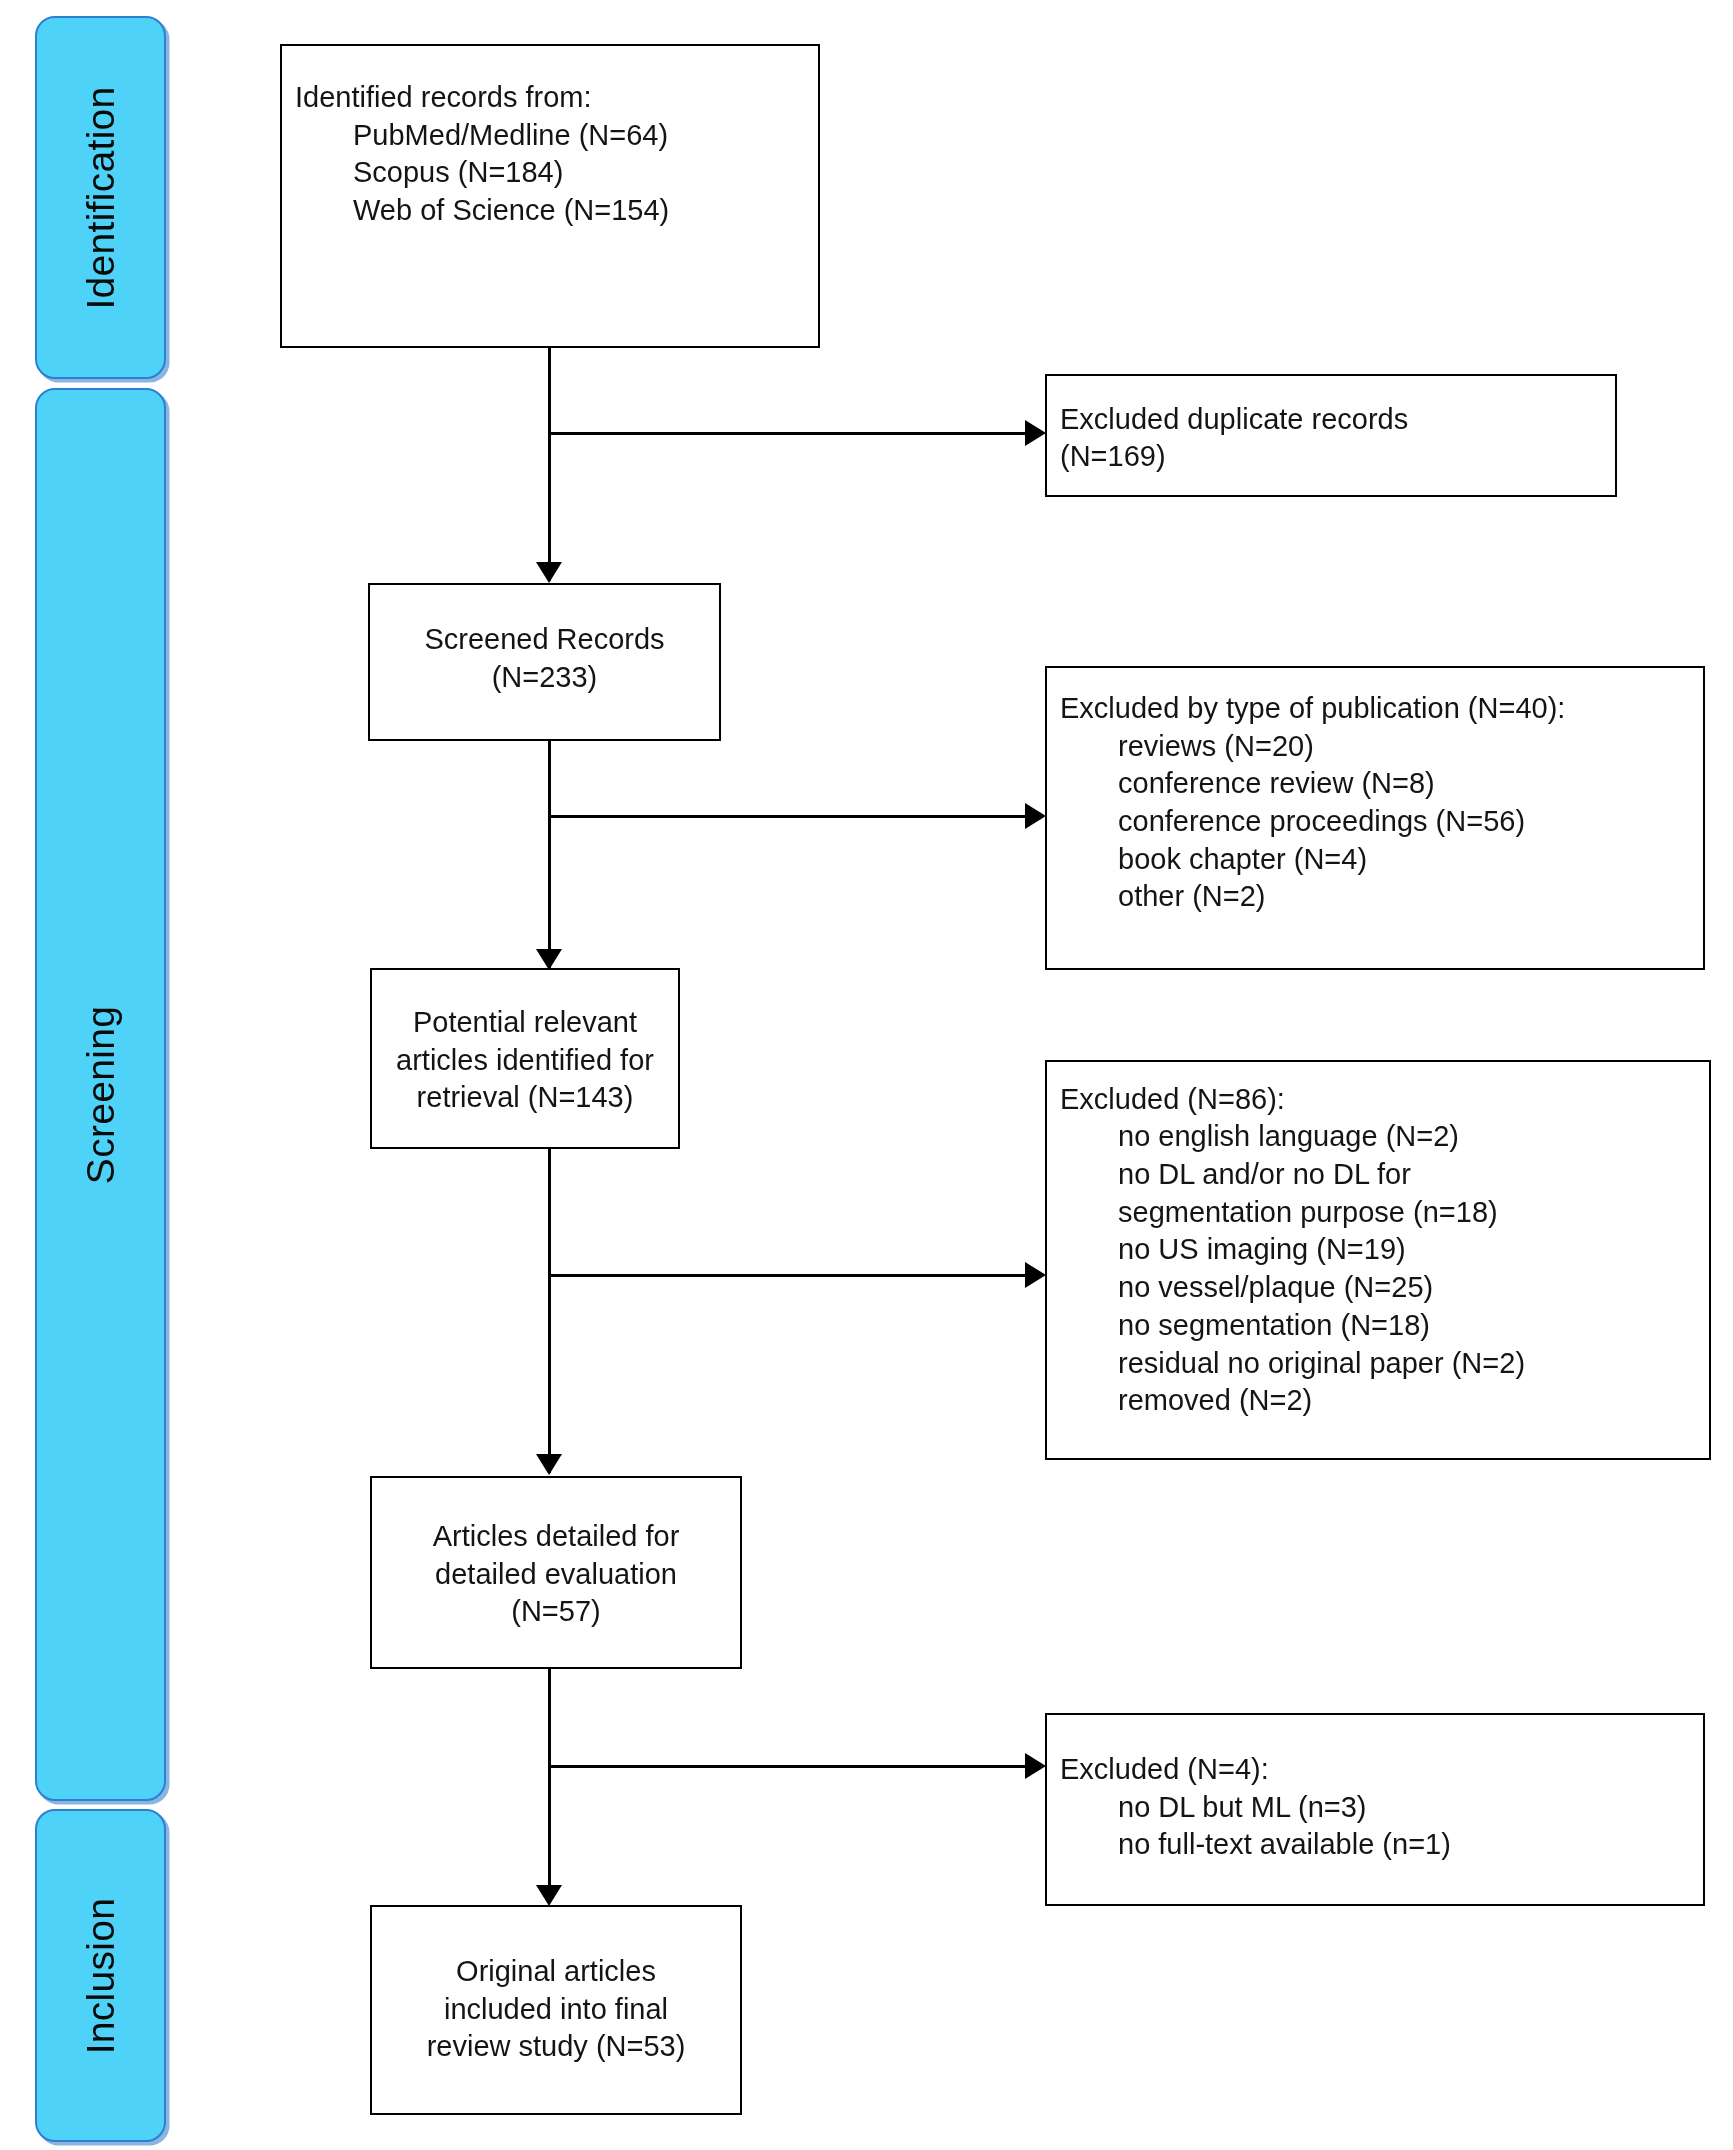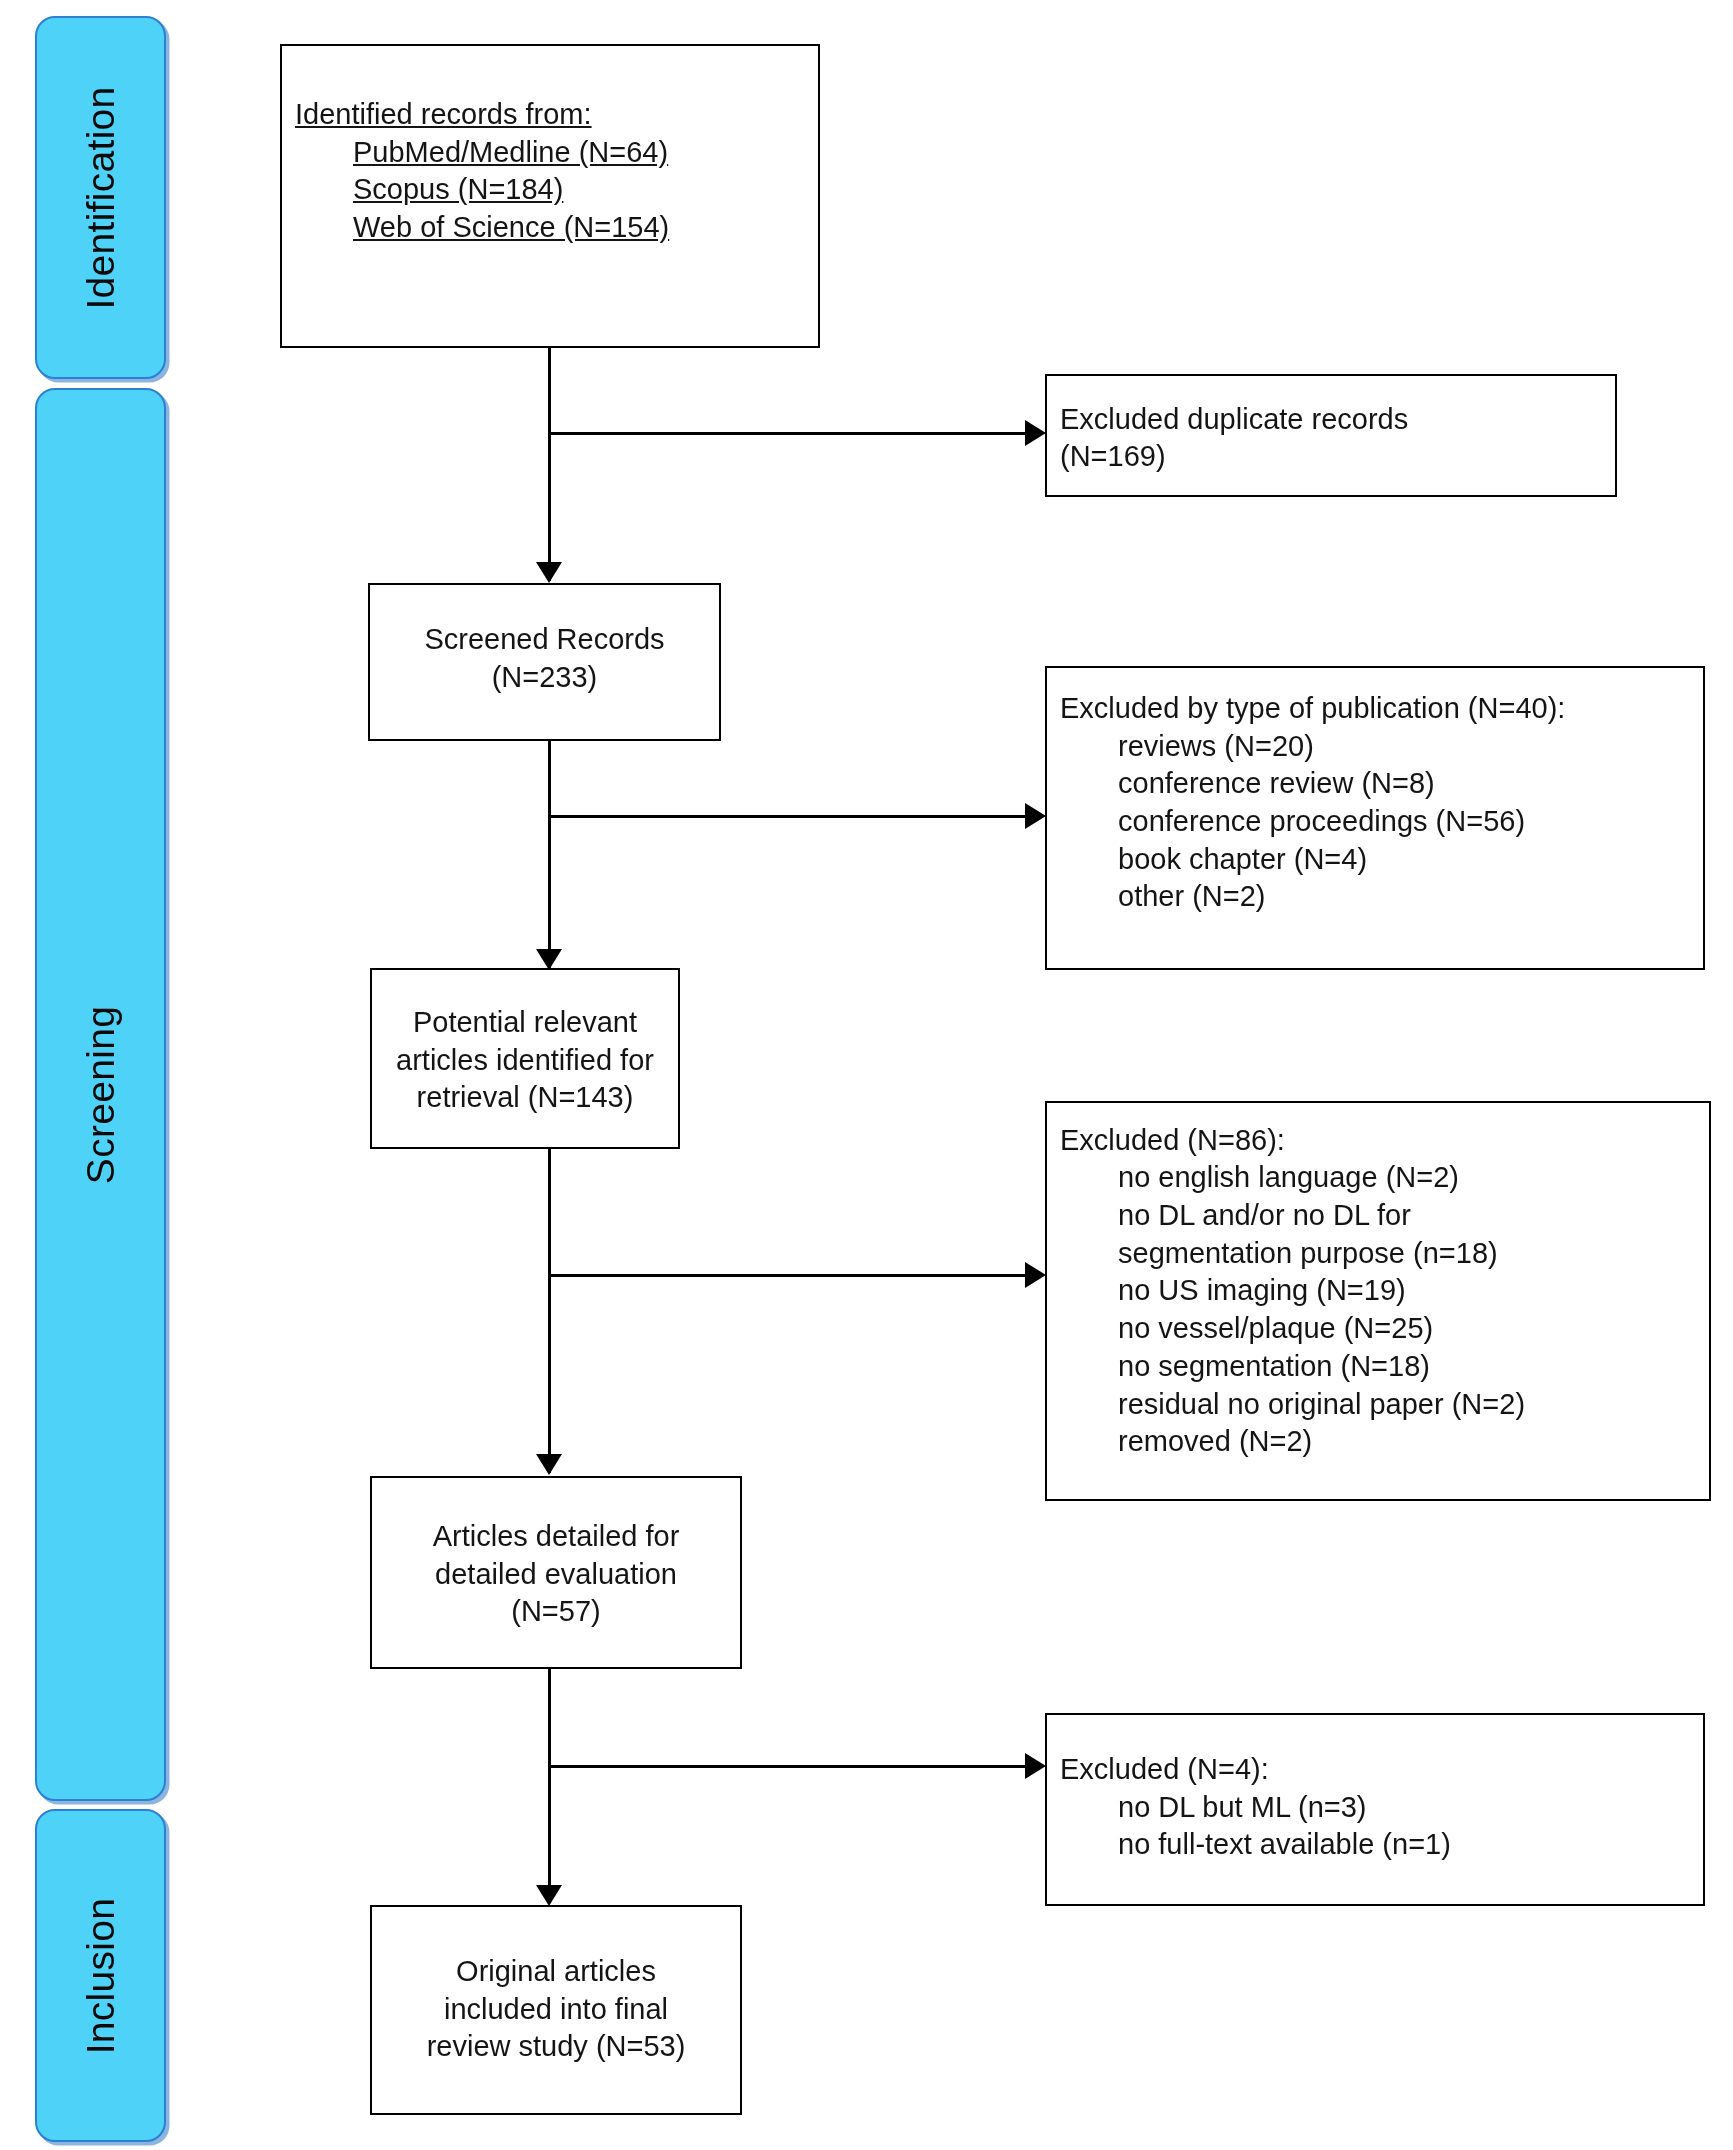--- a/index.html
+++ b/index.html
@@ -73,21 +73,21 @@
 
   <div class="stage-tab" style="left:35px;top:388px;width:131px;height:1413px;">
     <span class="stage-label">Screening</span>
   </div>
 
   <div class="stage-tab" style="left:35px;top:1809px;width:131px;height:333px;">
     <span class="stage-label">Inclusion</span>
   </div>
 
   <div class="flow-box" style="left:280px;top:44px;width:540px;height:304px;">
-    <div class="box-text left" style="top:50px;text-decoration:underline;">
+    <div class="box-text left" style="top:33px;">
       <span class="ln">Identified records from:</span>
       <span class="indent">PubMed/Medline (N=64)</span>
       <span class="indent">Scopus (N=184)</span>
       <span class="indent">Web of Science (N=154)</span>
     </div>
   </div>
 
   <div class="vline" style="left:548px;top:347px;height:234px;"></div>
   <div class="hline" style="left:548px;top:432px;width:480px;"></div>
   <div class="arrow-right" style="left:1025px;top:420px;"></div>
@@ -129,21 +129,21 @@
       <span class="ln">articles identified for</span>
       <span class="ln">retrieval (N=143)</span>
     </div>
   </div>
 
   <div class="vline" style="left:548px;top:1149px;height:324px;"></div>
   <div class="hline" style="left:548px;top:1274px;width:480px;"></div>
   <div class="arrow-right" style="left:1025px;top:1262px;"></div>
   <div class="arrow-down" style="left:536px;top:1454px;"></div>
 
-  <div class="flow-box" style="left:1045px;top:1101px;width:666px;height:400px;">
+  <div class="flow-box" style="left:1045px;top:1060px;width:666px;height:400px;">
     <div class="box-text left" style="top:18.7px;">
       <span class="ln">Excluded (N=86):</span>
       <span class="indent">no english language (N=2)</span>
       <span class="indent">no DL and/or no DL for</span>
       <span class="indent">segmentation purpose (n=18)</span>
       <span class="indent">no US imaging (N=19)</span>
       <span class="indent">no vessel/plaque (N=25)</span>
       <span class="indent">no segmentation (N=18)</span>
       <span class="indent">residual no original paper (N=2)</span>
       <span class="indent">removed (N=2)</span>

